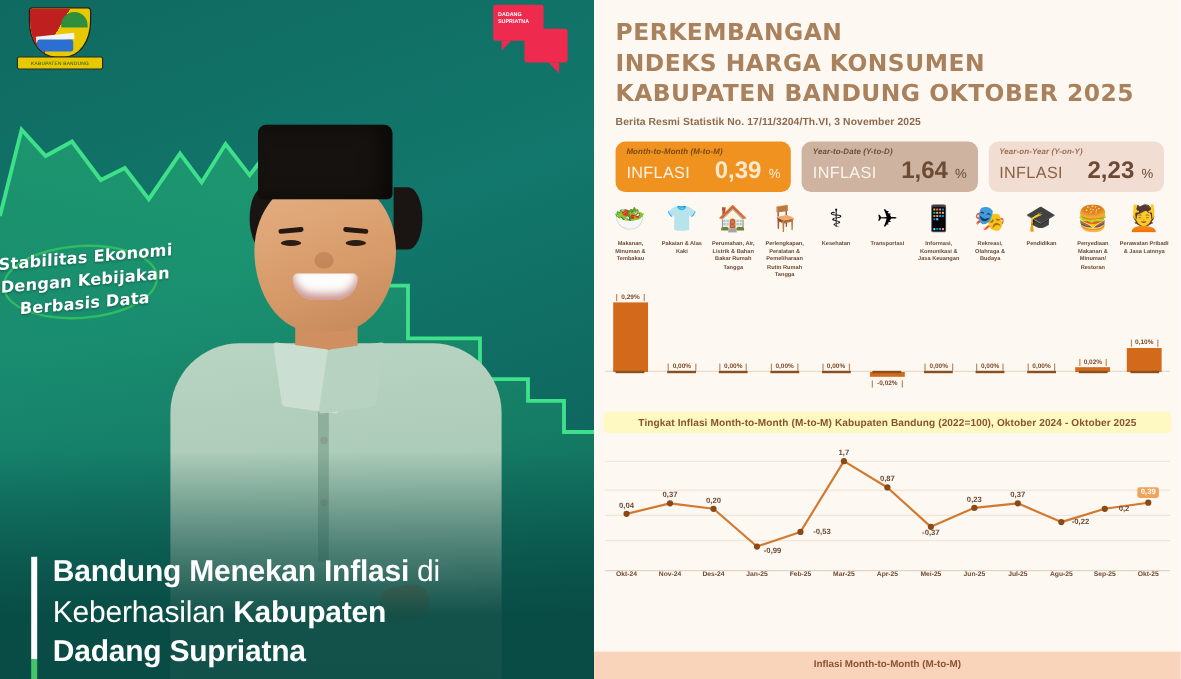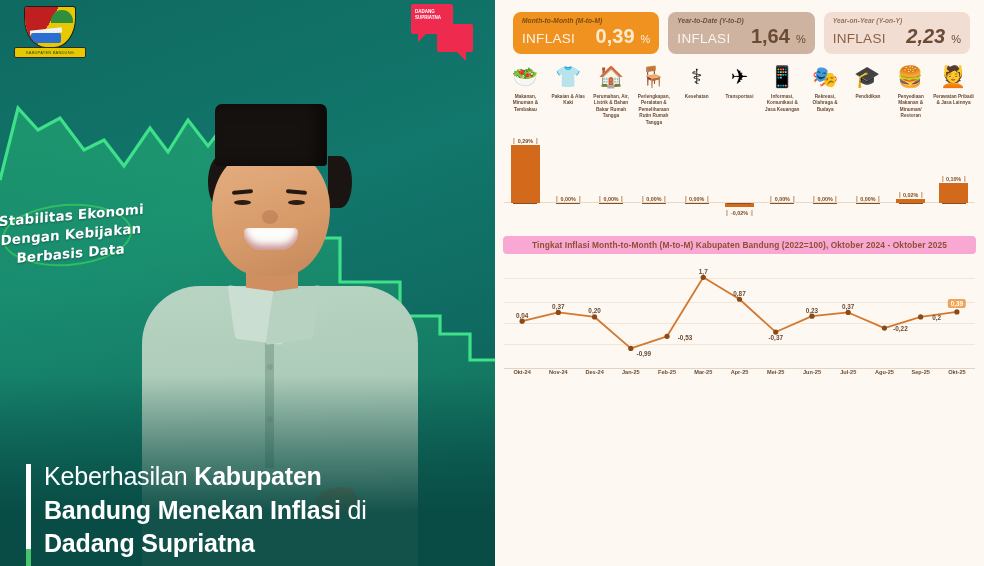--- a/index.html
+++ b/index.html
@@ -178,28 +178,28 @@
   .stat .lbl{ font-size:6.6px; font-weight:bold; font-style:italic; letter-spacing:.1px; }
   .stat .row{ display:flex; align-items:baseline; gap:6px; margin-top:1px; }
   .stat .word{ font-size:13.5px; letter-spacing:.3px; }
   .stat .num{ font-size:20px; font-weight:bold; margin-left:auto; }
   .stat .pct{ font-size:11px; }
   .s1{ background:#f0921f; } .s1 .lbl{ color:#7a4a10; }
   .s1 .word{ color:#fdf3e4; } .s1 .num{ color:#fde9cd; } .s1 .pct{ color:#fdefdc; }
   .s2{ background:#cdb3a0; } .s2 .lbl{ color:#6d4e38; }
   .s2 .word{ color:#fbf4ee; } .s2 .num{ color:#6b4b34; } .s2 .pct{ color:#6b4b34; }
   .s3{ background:#f2ddd3; } .s3 .lbl{ color:#9a6e53; }
-  .s3 .word{ color:#8a6246; } .s3 .num{ color:#6b4b34;font-style:italic; } .s3 .pct{ color:#6b4b34; }
+  .s3 .word{ color:#8a6246; } .s3 .num{ color:#6b4b34; } .s3 .pct{ color:#6b4b34; }
 
   .band{
     margin:11px 8px 0 8px; background:#f7c3a4; border-radius:4px;
     text-align:center; color:#8a5230; font-size:8.4px; font-weight:bold;
     padding:4px 0 4px 0; letter-spacing:.1px;
   }
-  .band.light{ background:#f9a8d4; }
+  .band.light{ background:#fef9c3; }
 
   .cats{ display:flex; padding:6px 9px 0 9px; }
   .cat{ flex:1; text-align:center; }
   .cat .ico{ height:32px; display:flex; align-items:center; justify-content:center; font-size:21px; line-height:1; }
   .cat .cl{ font-size:4.7px; color:#6b4a33; font-weight:bold; line-height:1.38; margin-top:2px;
             padding:0 1px; }
 
   
   .barchart{ position:relative; height:95px; margin:4px 9px 0 9px; }
   .bc-zero{ position:absolute; left:0; right:0; bottom:22px; height:1px; background:#e7dacb; }
@@ -296,28 +296,34 @@
     </div>
 
     <div class="badge">
       <div class="badge-oval"></div>
       <div class="badge-text">Stabilitas Ekonomi Dengan Kebijakan Berbasis Data</div>
     </div>
 
     <div class="left-fade"></div>
 
     <div class="headline">
+      <div class="hl-line"><b>Bandung Menekan Inflasi</b><span> di</span></div>
       <div class="hl-line"><span>Keberhasilan </span><b>Kabupaten</b></div>
-      <div class="hl-line"><b>Bandung Menekan Inflasi</b><span> di</span></div>
       <div class="hl-line"><b>Dadang Supriatna</b></div>
     </div>
   </div>
 
   <div class="right">
 
+    <div class="r-title">
+      <div class="tl">PERKEMBANGAN</div>
+      <div class="tl">INDEKS HARGA KONSUMEN</div>
+      <div class="tl">KABUPATEN BANDUNG OKTOBER 2025</div>
+      <div class="r-sub">Berita Resmi Statistik No. 17/11/3204/Th.VI, 3 November 2025</div>
+    </div>
 
     <div class="stats">
       <div class="stat s1">
         <div class="lbl">Month-to-Month (M-to-M)</div>
         <div class="row">
           <span class="word">INFLASI</span>
           <span class="num">0,39</span>
           <span class="pct">%</span>
         </div>
       </div>
@@ -488,14 +494,15 @@
         <div>Mar-25</div>
         <div>Apr-25</div>
         <div>Mei-25</div>
         <div>Jun-25</div>
         <div>Jul-25</div>
         <div>Agu-25</div>
         <div>Sep-25</div>
         <div>Okt-25</div>
       </div>
 
+    <div class="bottomband">Inflasi Month-to-Month (M-to-M)</div>
   </div>
 </div>
 
 </body></html>

